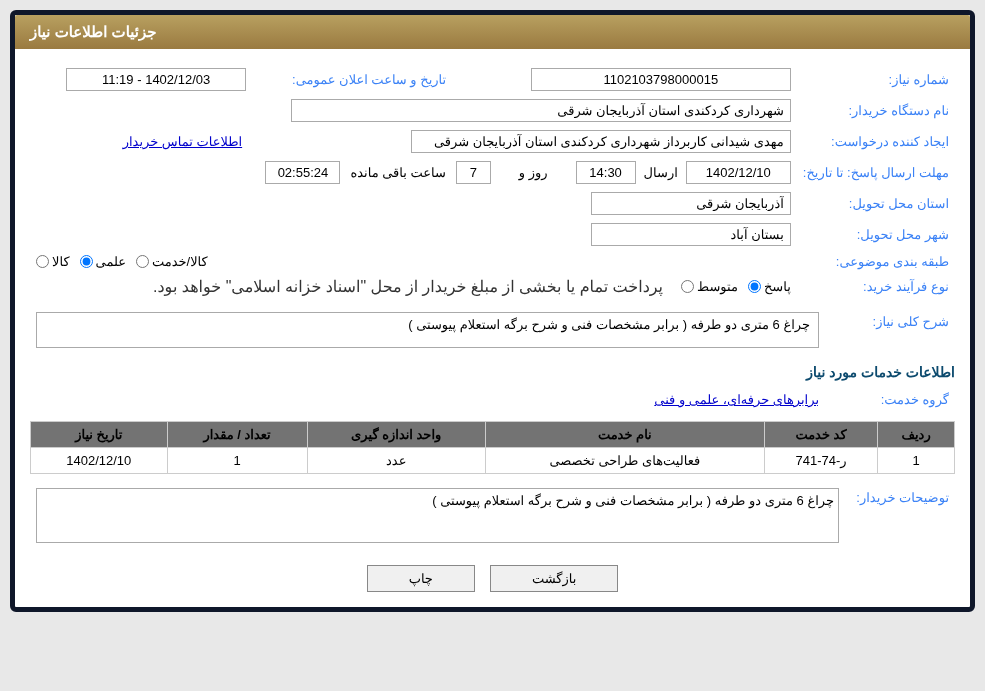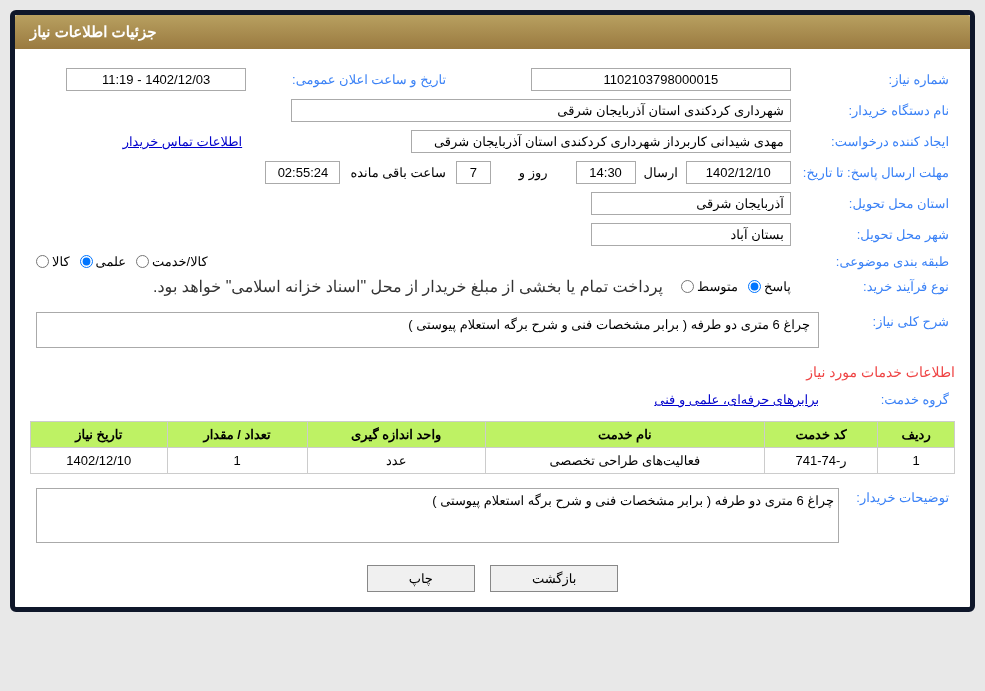--- a/index.html
+++ b/index.html
@@ -58,32 +58,32 @@
       font-size: 13px;
       font-family: Tahoma, Arial, sans-serif;
       direction: rtl;
     }
     .input-wide { width: 280px; }
     .link-blue { color: #0000cc; text-decoration: underline; cursor: pointer; }
     .radio-group { display: flex; gap: 10px; align-items: center; flex-direction: row-reverse; }
     .radio-item { display: flex; align-items: center; gap: 3px; }
     .section-title {
       font-size: 14px;
-      font-weight: normal;
-      color: #ef4444;
+      font-weight: bold;
+      color: #0c4a6e;
       margin: 12px 0 8px 0;
       text-align: right;
     }
     .services-table {
       width: 100%;
       border-collapse: collapse;
       margin-bottom: 10px;
     }
     .services-table th {
-      background: #bef264;
+      background: #737373;
       border: 1px solid #ccc;
       padding: 5px 8px;
       text-align: center;
       font-size: 13px;
       font-weight: bold;
     }
     .services-table td {
       border: 1px solid #ccc;
       padding: 5px 8px;
       text-align: center;

